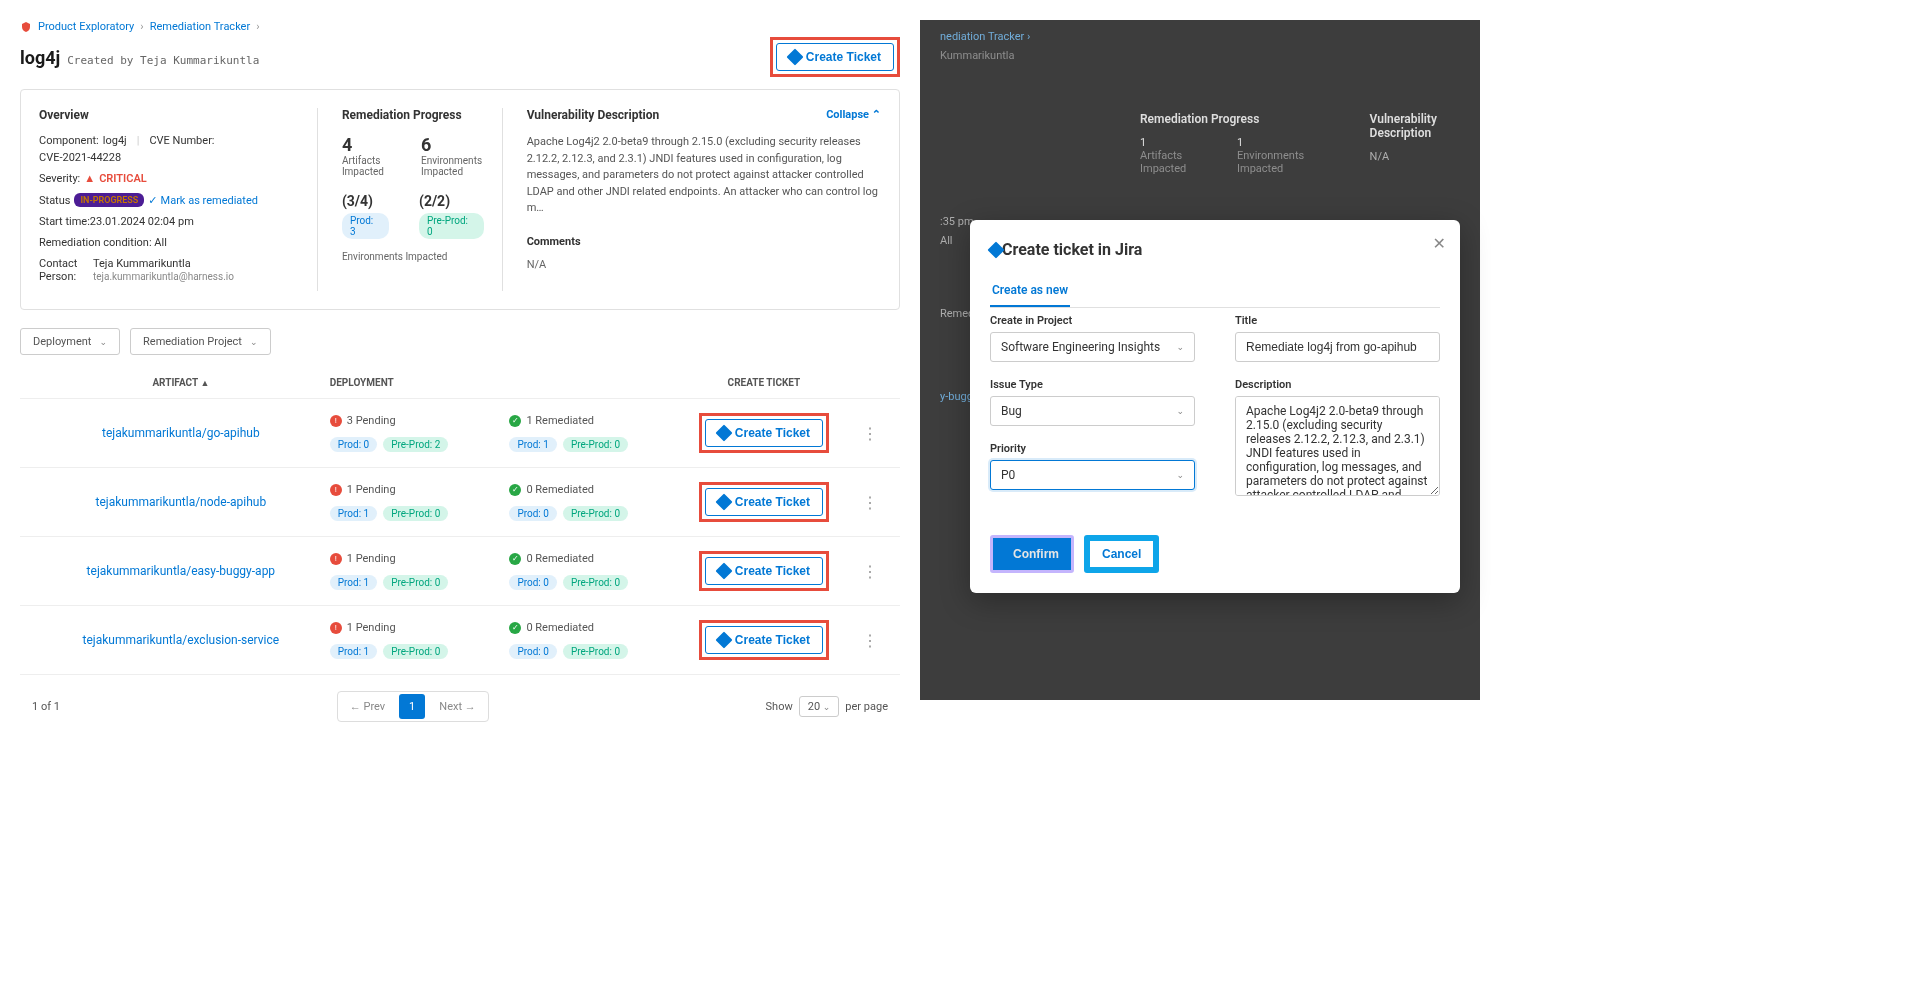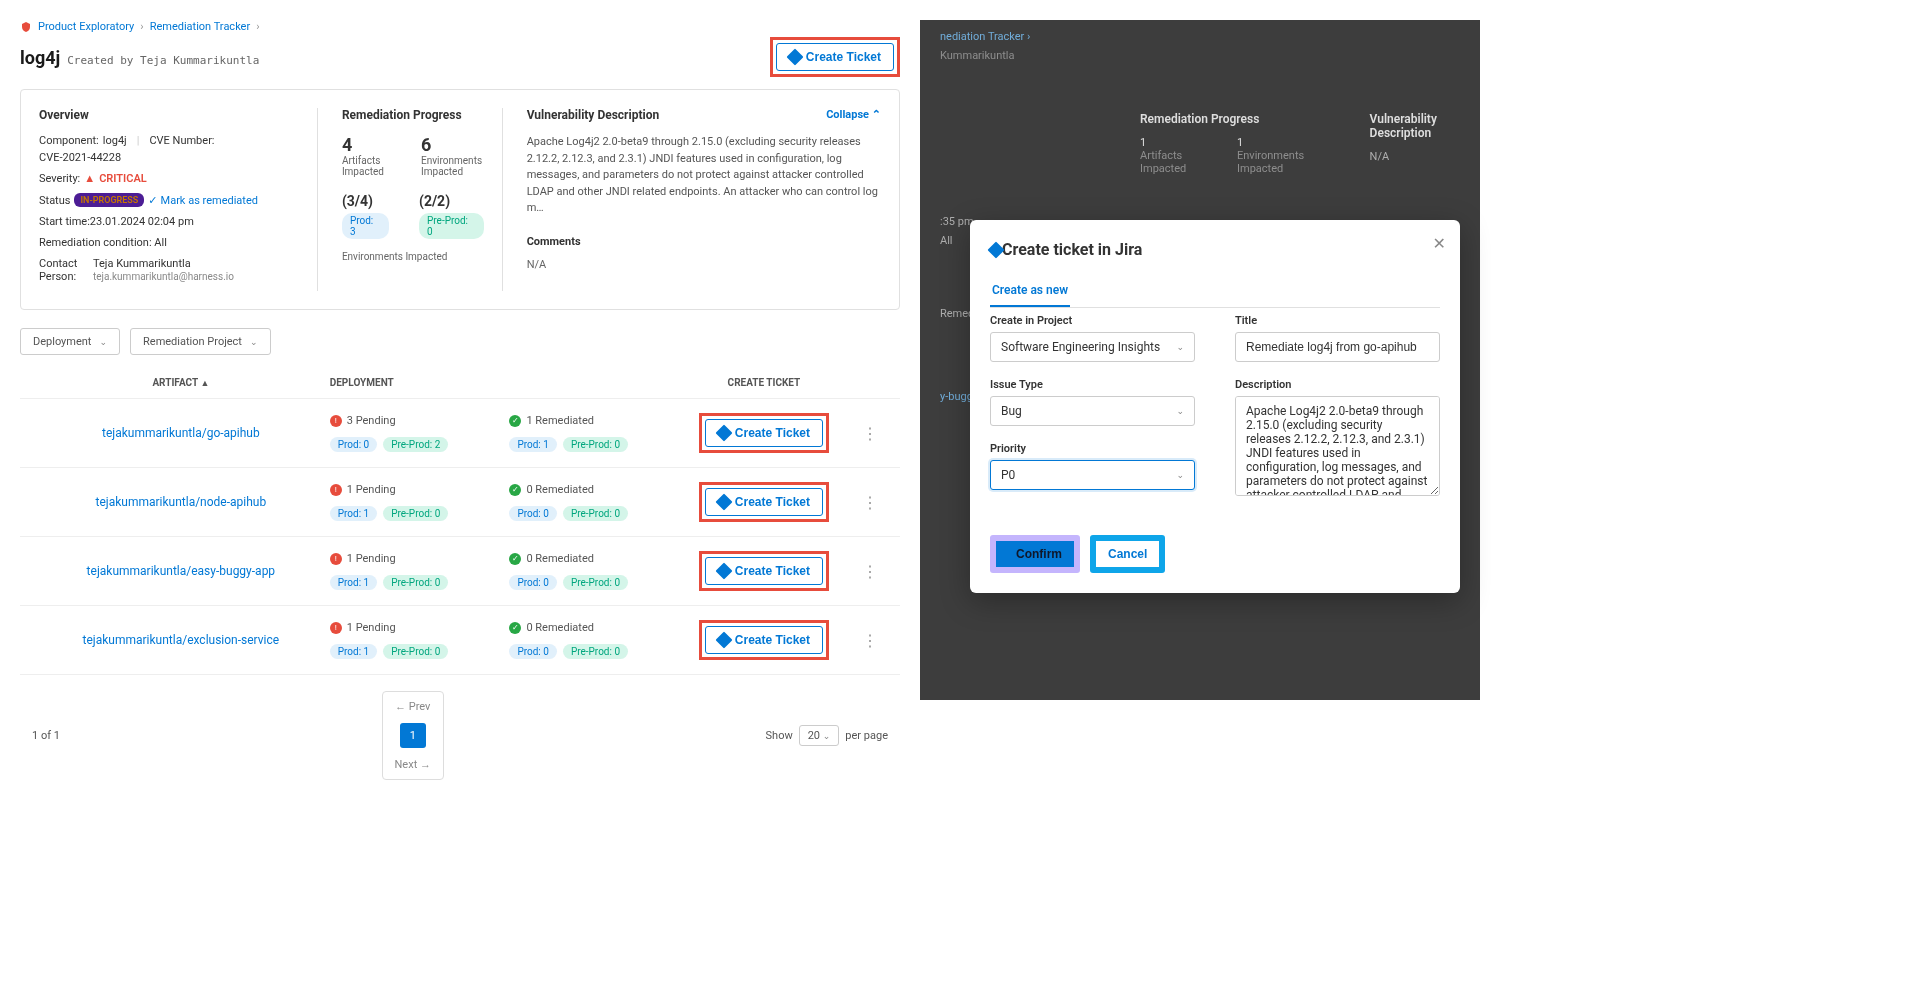--- a/index.html
+++ b/index.html
@@ -17,21 +17,21 @@
 
 .header-row { display: flex; justify-content: space-between; align-items: center; margin-bottom: 12px; }
 .page-title { font-size: 18px; font-weight: 700; color: #1a1a1a; }
 .created-by { font-size: 11px; color: #666; font-family: monospace; margin-left: 4px; font-weight: 400; }
 
 
 .highlight-box { border: 3px solid #e74c3c; padding: 3px; display: inline-block; }
 
 
 .btn { display: inline-flex; align-items: center; gap: 5px; padding: 6px 12px; border-radius: 3px; font-size: 12px; cursor: pointer; border: 1px solid #0278d5; background: #fff; color: #0278d5; font-weight: 600; }
-.btn-primary-solid { background: #0278d5; color: #0f172a; border: 6px solid #c4b5fd; padding-left: 20px; }
+.btn-primary-solid { background: #0278d5; color: #e5e5e5; border: 3px solid #c4b5fd; padding-left: 20px; }
 .btn-secondary { background: #fff; color: #0278d5; border: 6px solid #0ea5e9; }
 .diamond-icon { width: 12px; height: 12px; display: inline-block; background: #0278d5; transform: rotate(45deg); border-radius: 1px; }
 
 
 .info-panel { border: 1px solid #e0e0e0; border-radius: 4px; padding: 18px; display: flex; gap: 24px; margin-bottom: 18px; background: #fff; }
 .info-col { flex: 1; }
 .info-col.overview { flex: 1.1; border-right: 1px solid #e0e0e0; padding-right: 18px; }
 .info-col.progress { flex: 0.6; border-right: 1px solid #e0e0e0; padding-right: 18px; }
 .info-col.vuln { flex: 1.5; }
 .info-col h3 { font-size: 12px; font-weight: 700; margin-bottom: 12px; }
@@ -76,21 +76,21 @@
 .artifact-link { color: #0278d5; text-decoration: none; font-size: 12px; }
 .deploy-cell { flex: 0.7; }
 .deploy-status { display: flex; align-items: center; gap: 5px; font-size: 11px; color: #555; }
 .status-dot-red { width: 12px; height: 12px; border-radius: 50%; background: #e74c3c; display: flex; align-items: center; justify-content: center; color: #fff; font-size: 8px; }
 .status-dot-green { width: 12px; height: 12px; border-radius: 50%; background: #28a745; display: flex; align-items: center; justify-content: center; color: #fff; font-size: 8px; }
 .deploy-tags { margin-top: 6px; display: flex; gap: 6px; }
 .col-menu .dots { color: #999; cursor: pointer; font-size: 16px; letter-spacing: -1px; }
 
 
 .pagination { display: flex; justify-content: space-between; align-items: center; padding: 16px 12px; border-top: 1px solid #eee; font-size: 11px; color: #555; }
-.pag-nav { display: flex; gap: 4px; align-items: center; border: 1px solid #ddd; border-radius: 4px; padding: 2px; flex-direction: column; }
+.pag-nav { display: flex; gap: 4px; align-items: center; border: 1px solid #ddd; border-radius: 4px; padding: 2px; }
 .pag-btn { padding: 6px 10px; color: #888; cursor: pointer; }
 .pag-btn.active { background: #0278d5; color: #fff; border-radius: 3px; }
 .show-row { display: flex; align-items: center; gap: 6px; }
 .show-dd { border: 1px solid #ccc; border-radius: 3px; padding: 3px 8px; }
 
 
 .right-bg { background: #333; opacity: 0.95; width: 100%; height: 680px; position: relative; color: #888; }
 .right-bg-content { padding: 10px 20px; font-size: 11px; }
 .right-bg .bc { color: #6aa9d8; }
 .right-bg .bc-dim { color: #888; }

